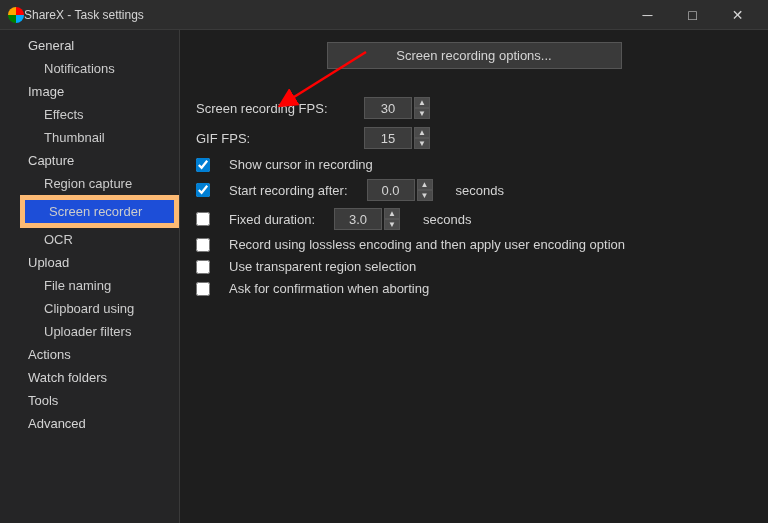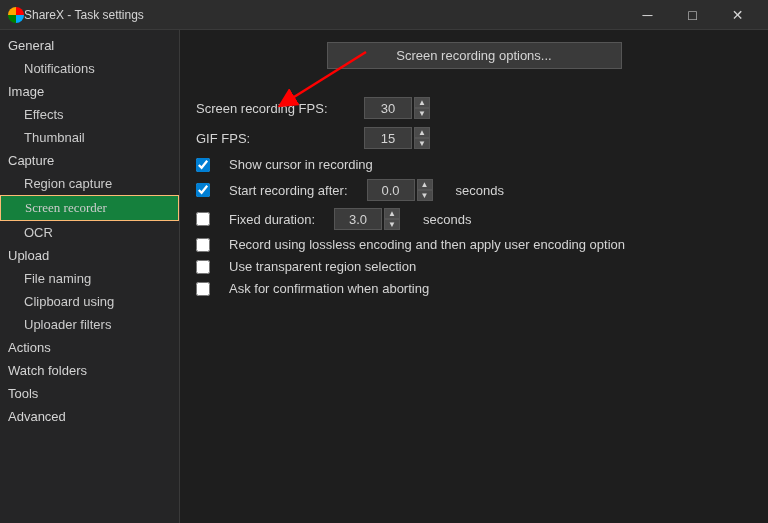--- a/index.html
+++ b/index.html
@@ -62,25 +62,25 @@
       overflow-y: auto;
       flex-shrink: 0;
       padding: 4px 0;
     }
     .sidebar-item {
       padding: 4px 8px;
       cursor: pointer;
       color: #cccccc;
       font-size: 13px;
       white-space: nowrap;
+      margin-left: 20px;
     }
     .sidebar-item.selected {
-      background: #15803d;
-      border: 1px solid #fdba74;
-      font-family: Liberation Serif, serif;
+      background: #1d4ed8;
+      border: 5px solid #fdba74;
     }
     .sidebar-item.child {
       padding-left: 24px;
     }
     .sidebar-item.parent {
       color: #d4d4d4;
       font-weight: 500;
     }
 
     

